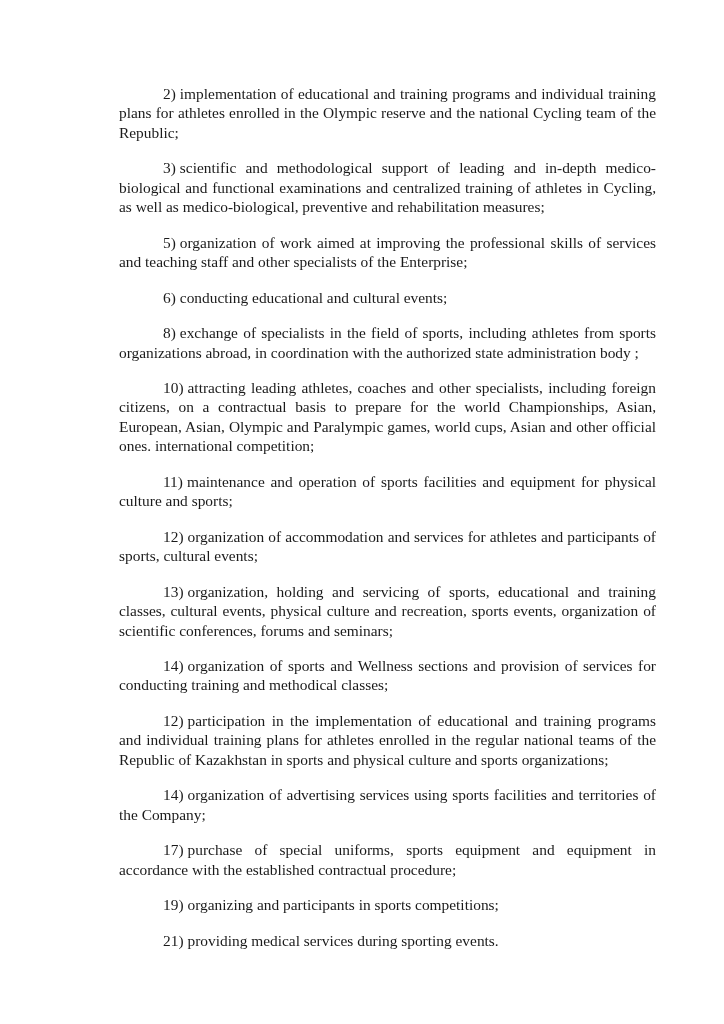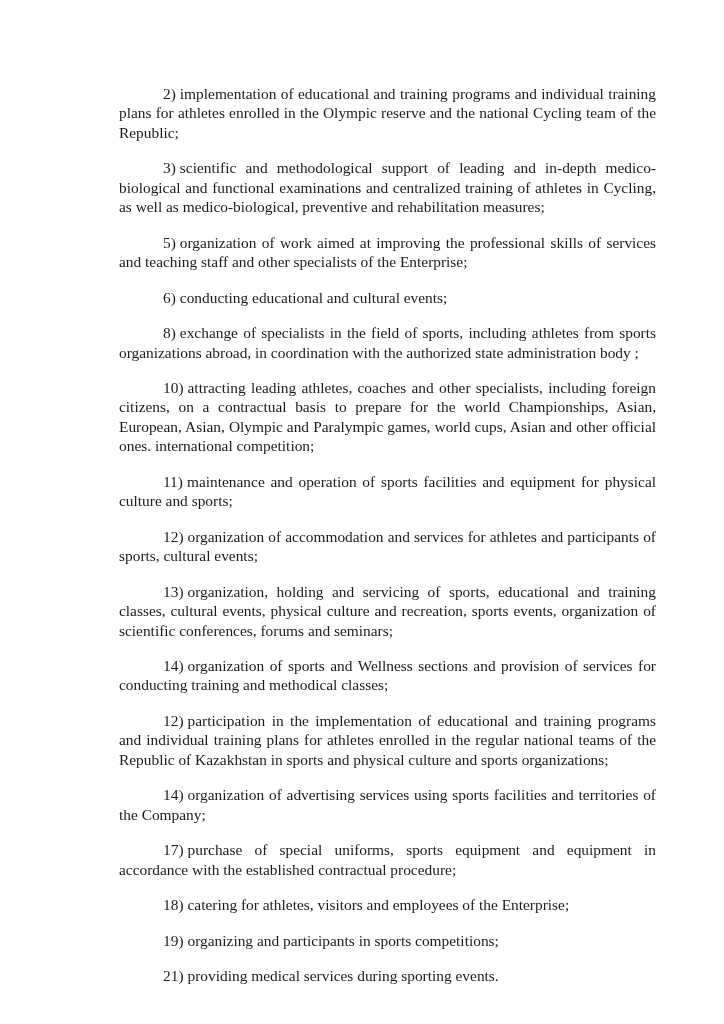--- a/index.html
+++ b/index.html
@@ -43,16 +43,15 @@
   <p class="item"><span class="num">6)</span><span>conducting educational and cultural events;</span></p>
   <p class="item"><span class="num">8)</span><span>exchange of specialists in the field of sports, including athletes from sports organizations abroad, in coordination with the authorized state administration body ;</span></p>
   <p class="item"><span class="num">10)</span><span>attracting leading athletes, coaches and other specialists, including foreign citizens, on a contractual basis to prepare for the world Championships, Asian, European, Asian, Olympic and Paralympic games, world cups, Asian and other official ones. international competition;</span></p>
   <p class="item"><span class="num">11)</span><span>maintenance and operation of sports facilities and equipment for physical culture and sports;</span></p>
   <p class="item"><span class="num">12)</span><span>organization of accommodation and services for athletes and participants of sports, cultural events;</span></p>
   <p class="item"><span class="num">13)</span><span>organization, holding and servicing of sports, educational and training classes, cultural events, physical culture and recreation, sports events, organization of scientific conferences, forums and seminars;</span></p>
   <p class="item"><span class="num">14)</span><span>organization of sports and Wellness sections and provision of services for conducting training and methodical classes;</span></p>
   <p class="item"><span class="num">12)</span><span>participation in the implementation of educational and training programs and individual training plans for athletes enrolled in the regular national teams of the Republic of Kazakhstan in sports and physical culture and sports organizations;</span></p>
   <p class="item"><span class="num">14)</span><span>organization of advertising services using sports facilities and territories of the Company;</span></p>
   <p class="item"><span class="num">17)</span><span>purchase of special uniforms, sports equipment and equipment in accordance with the established contractual procedure;</span></p>
-  <p class="item"><span class="num">18)</span><span>catering for athletes, visitors and employees of the Enterprise;</span></p>
   <p class="item"><span class="num">19)</span><span>organizing and participants in sports competitions;</span></p>
   <p class="item"><span class="num">21)</span><span>providing medical services during sporting events.</span></p>
 </div>
 
 </body></html>

